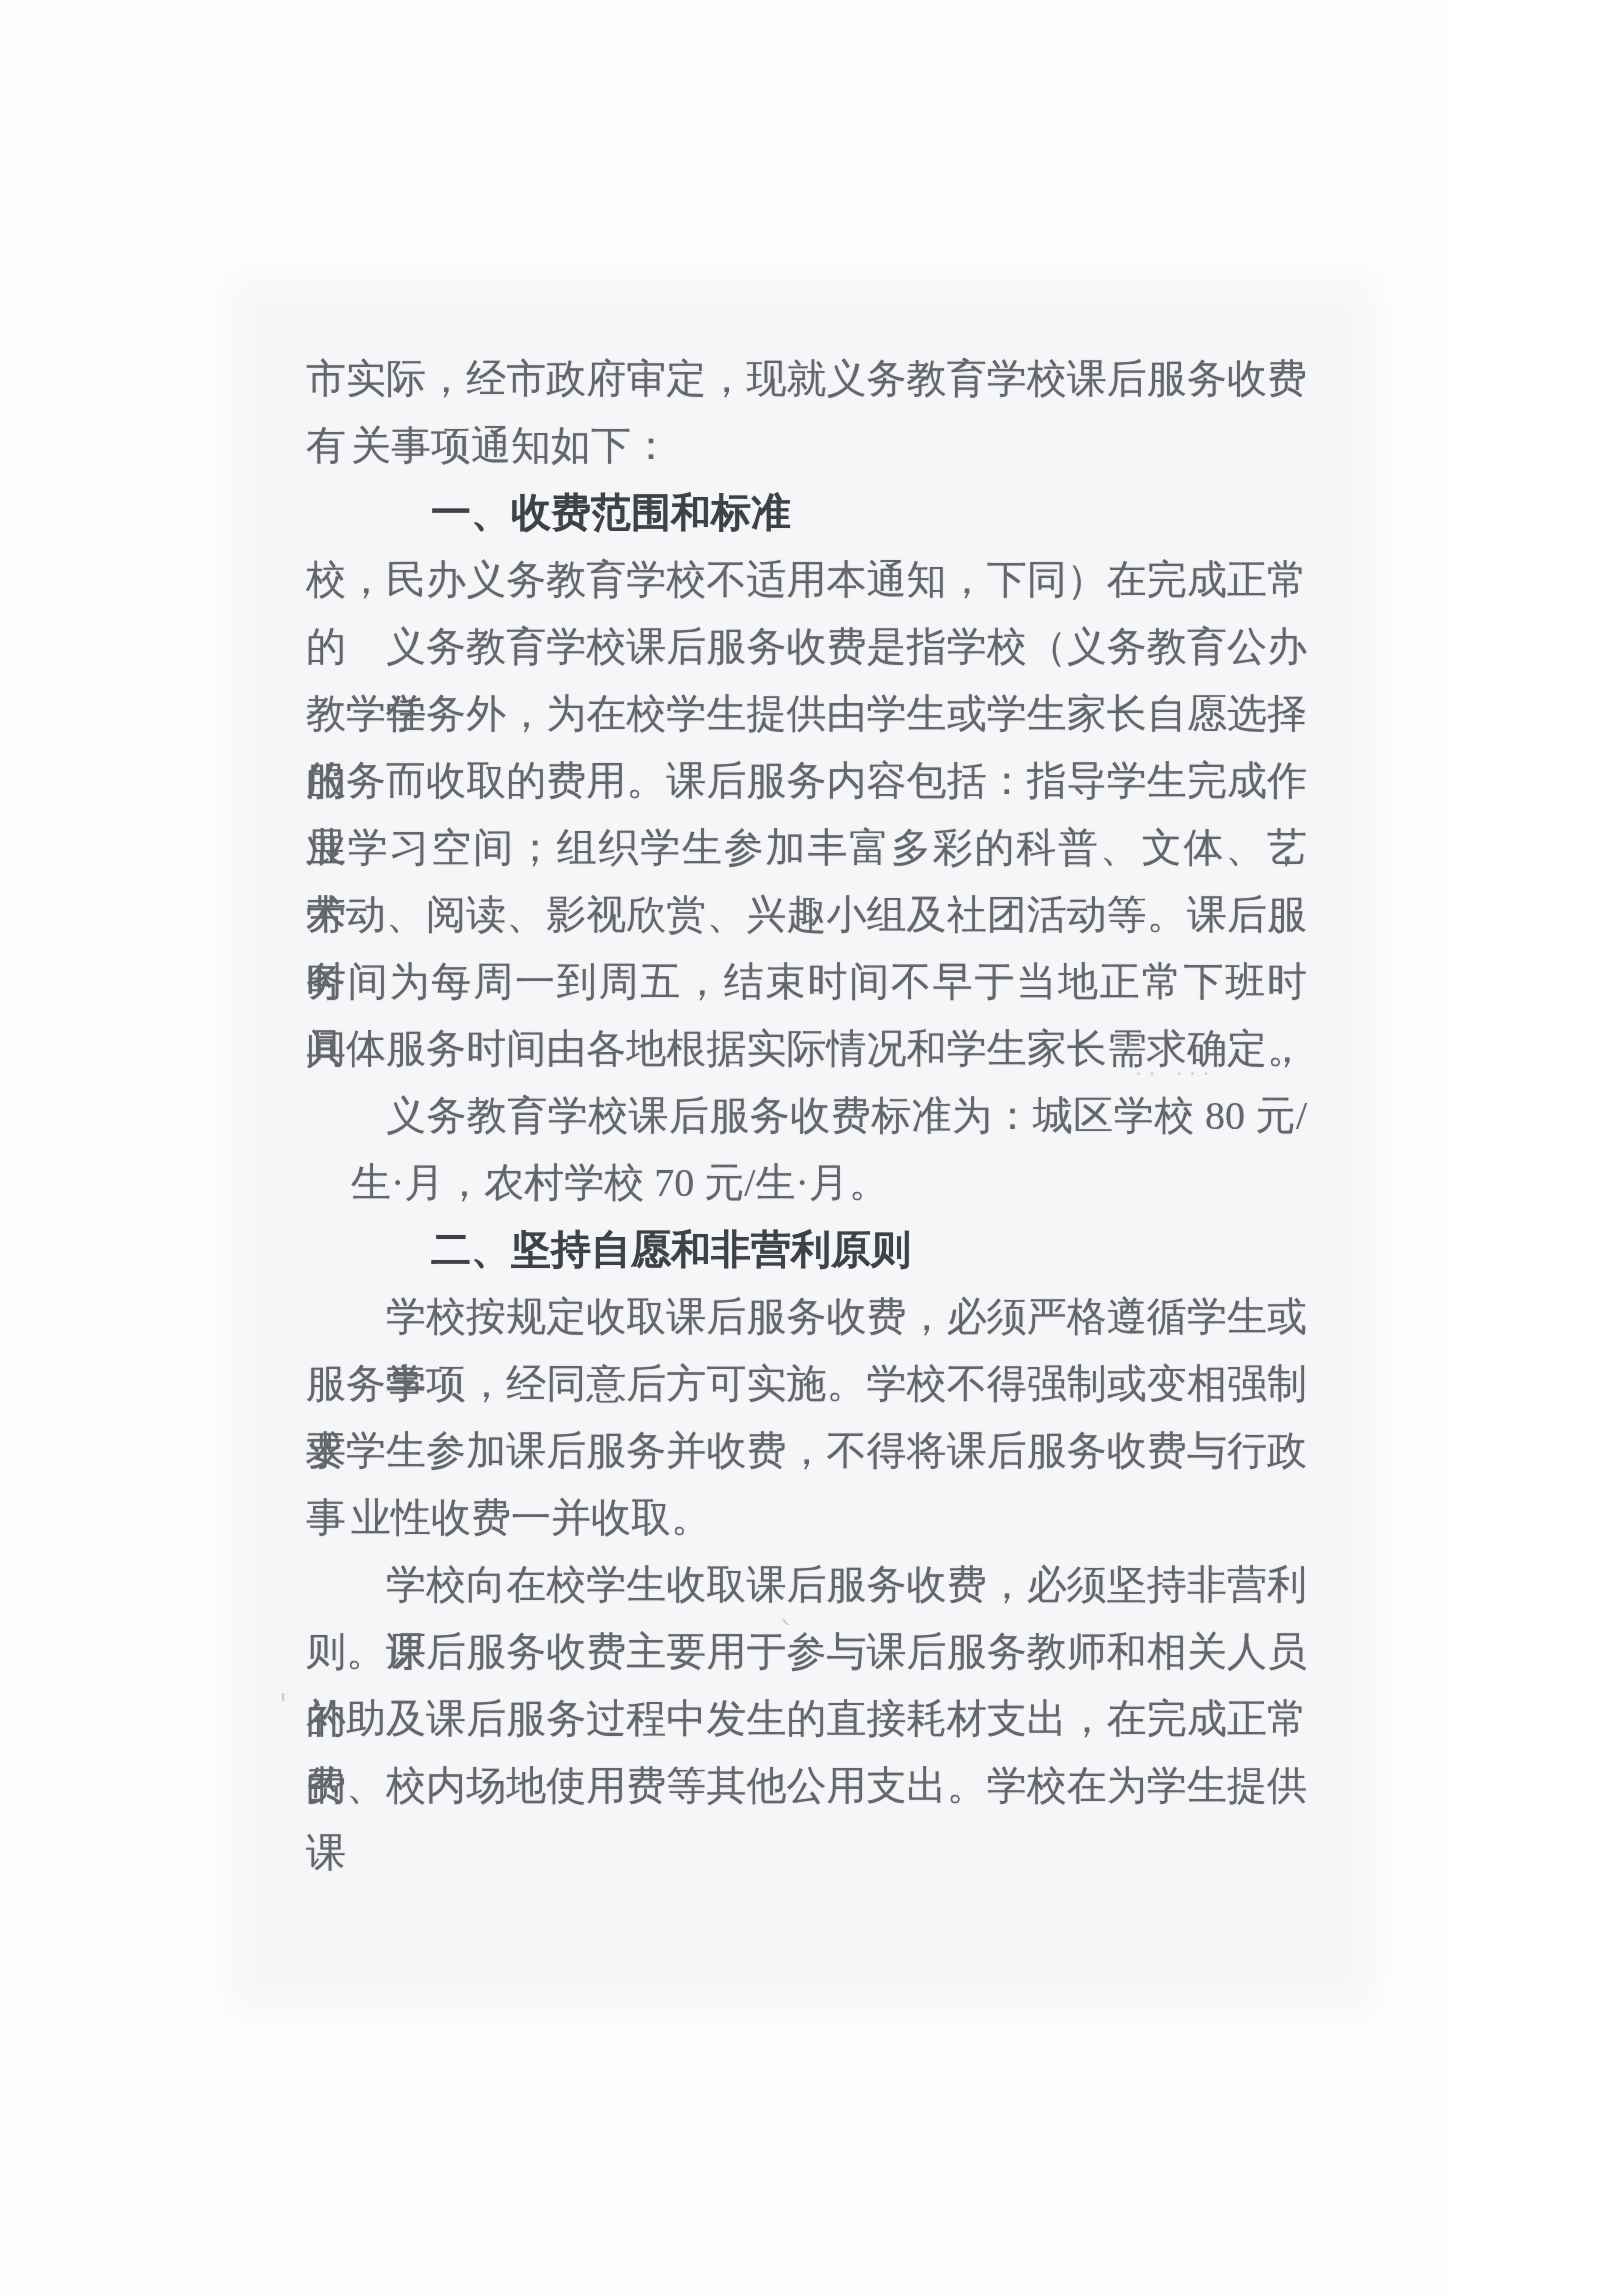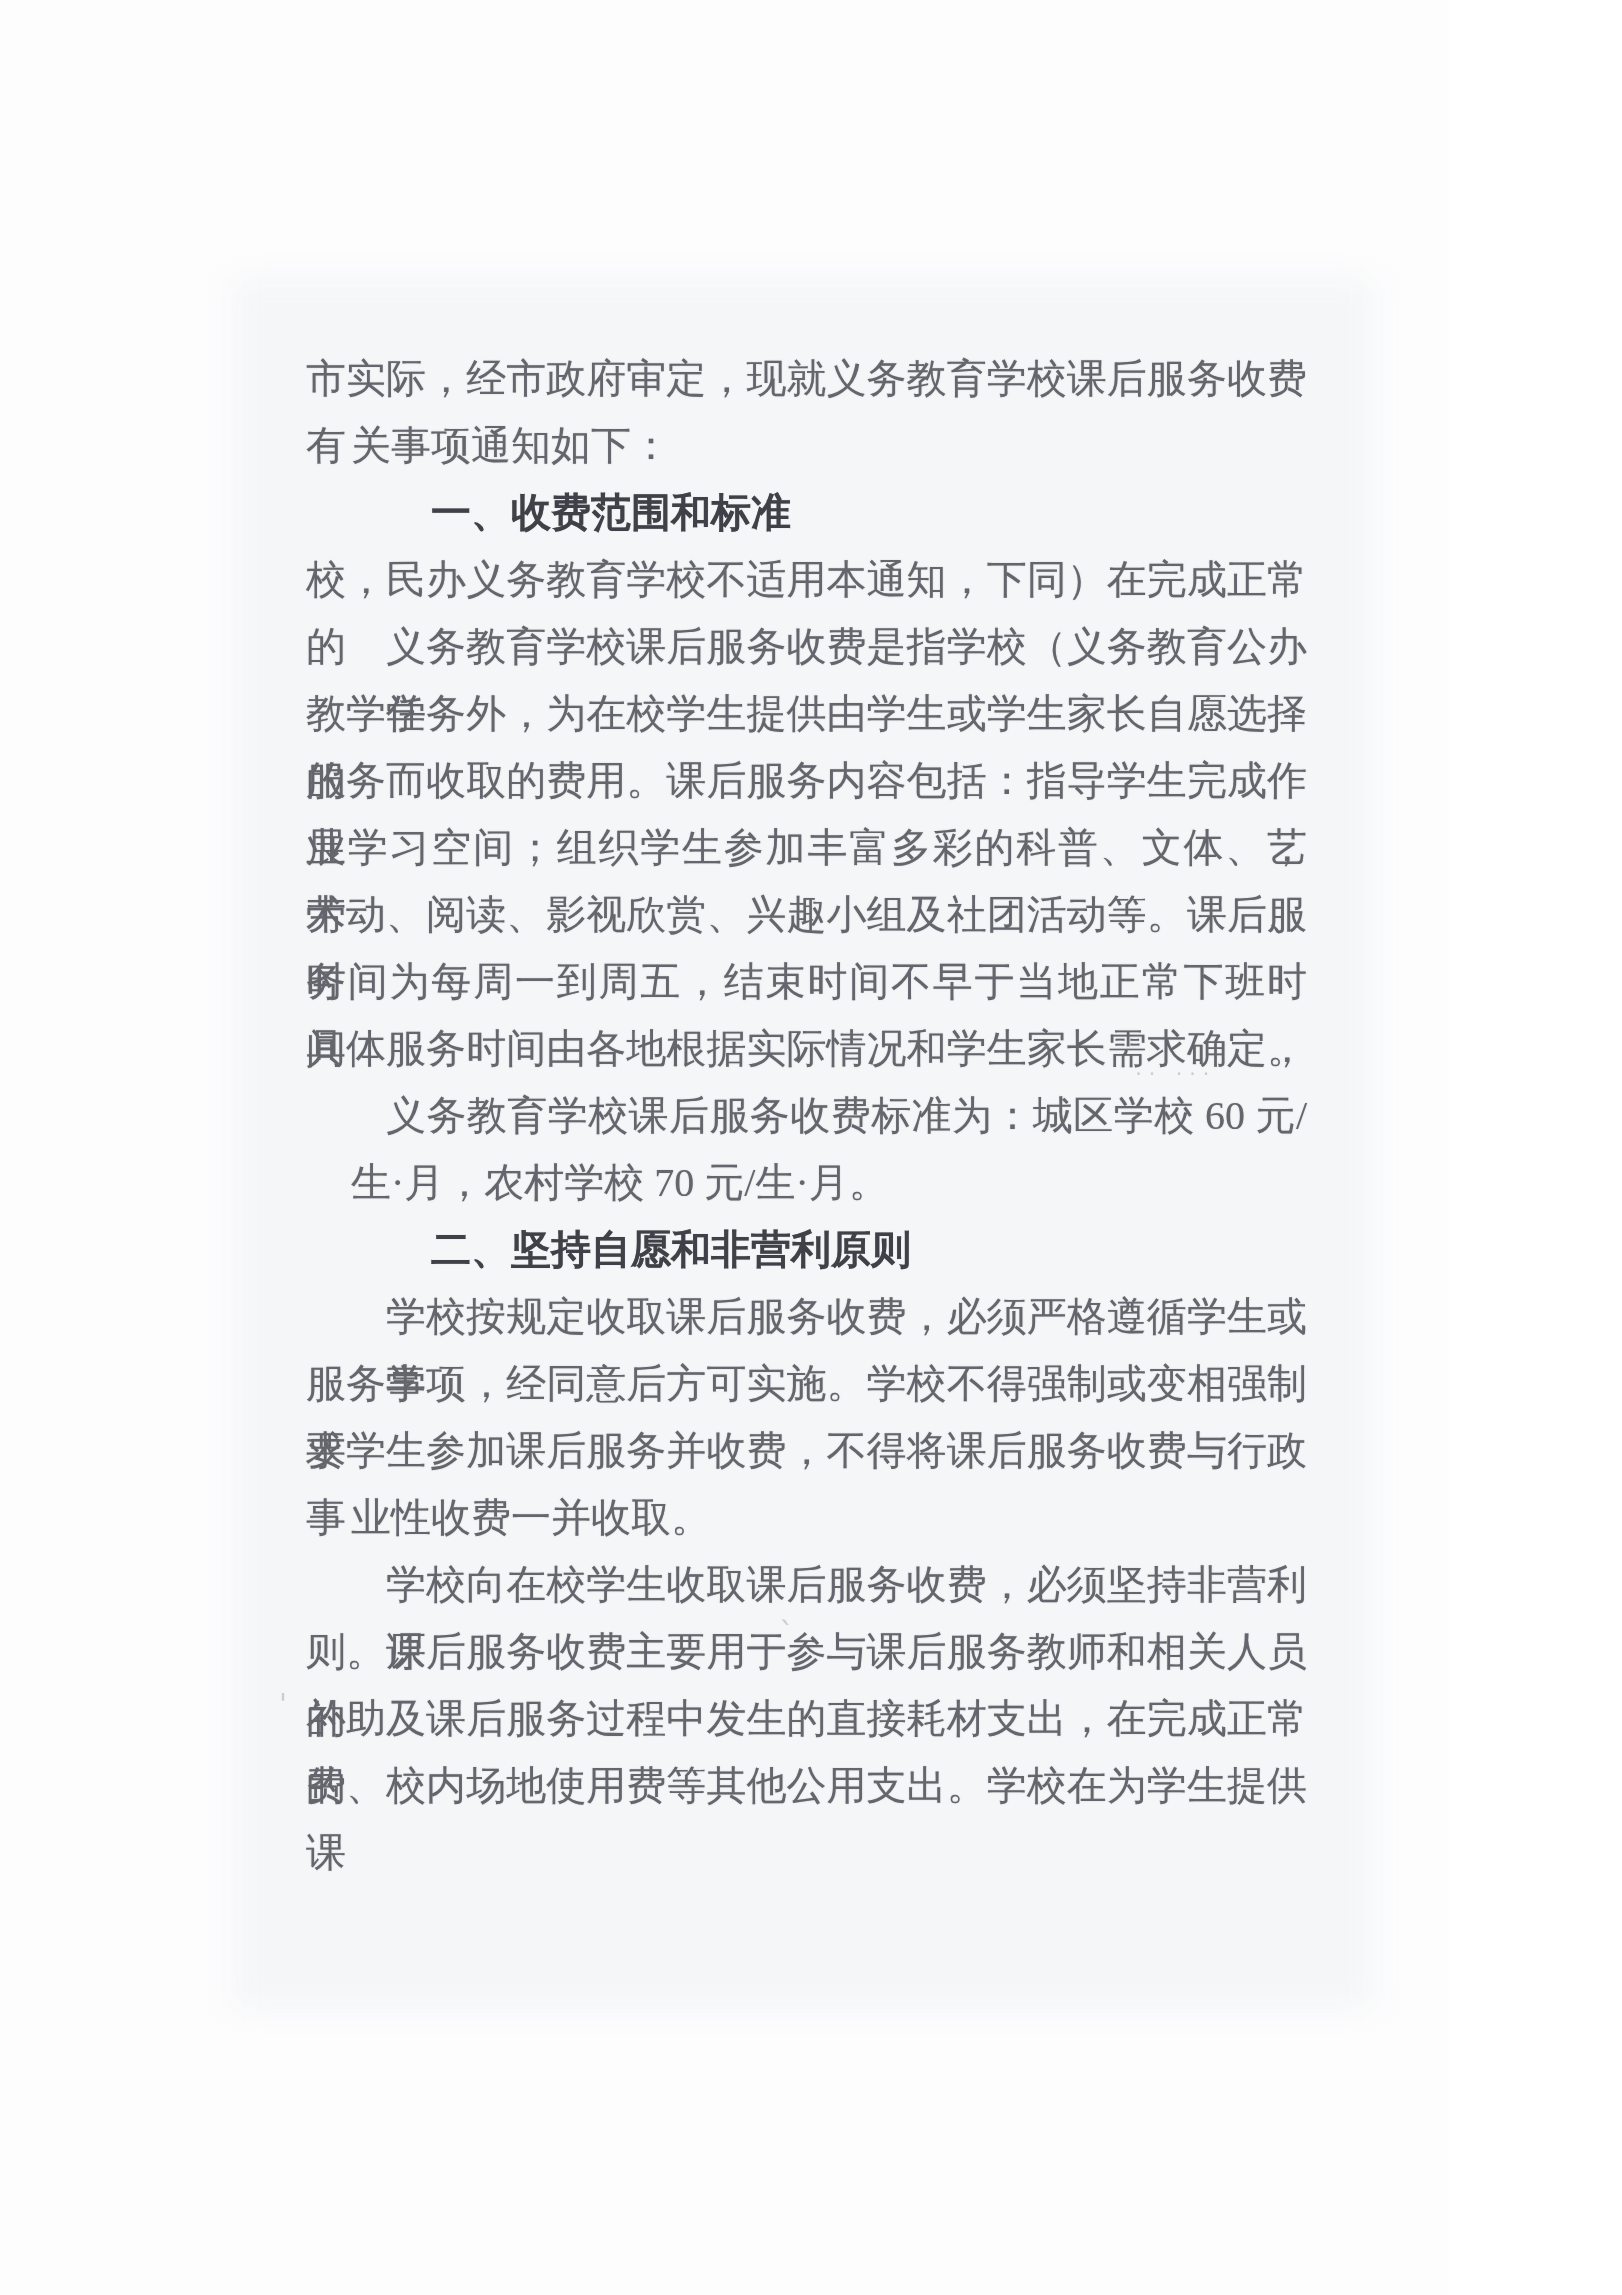--- a/index.html
+++ b/index.html
@@ -78,21 +78,21 @@
     <div class="line short">关事项通知如下：</div>
     <div class="line heading indent short">一、收费范围和标准</div>
     <div class="line">校，民办义务教育学校不适用本通知，下同）在完成正常的</div>
     <div class="line indent">义务教育学校课后服务收费是指学校（义务教育公办学</div>
     <div class="line">教学任务外，为在校学生提供由学生或学生家长自愿选择的</div>
     <div class="line">服务而收取的费用。课后服务内容包括：指导学生完成作业，</div>
     <div class="line">展学习空间；组织学生参加丰富多彩的科普、文体、艺术、</div>
     <div class="line">劳动、阅读、影视欣赏、兴趣小组及社团活动等。课后服务</div>
     <div class="line">时间为每周一到周五，结束时间不早于当地正常下班时间，</div>
     <div class="line">具体服务时间由各地根据实际情况和学生家长需求确定。</div>
-    <div class="line indent">义务教育学校课后服务收费标准为：城区学校 60 元/</div>
+    <div class="line indent">义务教育学校课后服务收费标准为：城区学校 80 元/</div>
     <div class="line short">生·月，农村学校 70 元/生·月。</div>
     <div class="line heading indent short">二、坚持自愿和非营利原则</div>
     <div class="line indent">学校按规定收取课后服务收费，必须严格遵循学生或学</div>
     <div class="line">服务事项，经同意后方可实施。学校不得强制或变相强制要</div>
     <div class="line">求学生参加课后服务并收费，不得将课后服务收费与行政事</div>
     <div class="line short">业性收费一并收取。</div>
     <div class="line indent">学校向在校学生收取课后服务收费，必须坚持非营利原</div>
     <div class="line">则。课后服务收费主要用于参与课后服务教师和相关人员的</div>
     <div class="line">补助及课后服务过程中发生的直接耗材支出，在完成正常的</div>
     <div class="line">费、校内场地使用费等其他公用支出。学校在为学生提供课</div>

